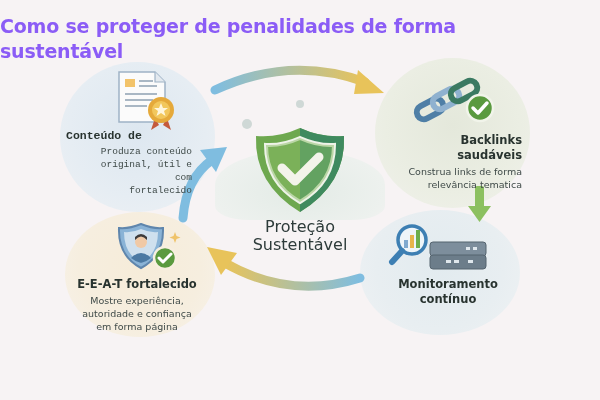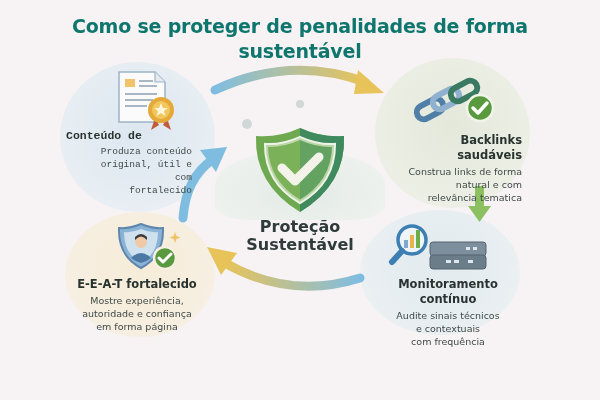--- a/index.html
+++ b/index.html
@@ -3,22 +3,22 @@
 <meta charset="utf-8">
 <style>
   html, body { margin:0; padding:0; }
   body {
     width:600px; height:400px; overflow:hidden; position:relative;
     background:#f7f3f4;
     font-family:"DejaVu Sans", "Liberation Sans", sans-serif;
     color:#2b3a3a;
   }
   .title {
-    position:absolute; left:0; top:14px; width:600px; text-align:center;
-    font-size:19px; font-weight:600; line-height:25px; color:#0f766e;
+    position:absolute; left:0; top:14px; width:600px; 
+    font-size:19px; font-weight:600; line-height:25px; color:#8b5cf6;
     letter-spacing:-0.2px;
   }
   .title span { display:block; }
   .blob { position:absolute; border-radius:50%; }
   .b1 { left:60px; top:62px; width:155px; height:150px; background:radial-gradient(circle at 50% 45%, #dde7f0 0%, #e6edf3 60%, #eef1f4 100%); }
   .b2 { left:375px; top:58px; width:155px; height:150px; background:radial-gradient(circle at 50% 45%, #e4e8db 0%, #ebeee3 60%, #f1f1ec 100%); }
   .b3 { left:65px; top:212px; width:150px; height:125px; background:radial-gradient(circle at 50% 45%, #f6ecd9 0%, #f6eedf 60%, #f7f2ea 100%); }
   .b4 { left:360px; top:210px; width:160px; height:125px; background:radial-gradient(circle at 50% 45%, #e2ebef 0%, #e8eef1 60%, #eff2f4 100%); }
   .bgcloud { position:absolute; left:215px; top:150px; width:170px; height:70px; border-radius:50% 50% 20% 20%;
     background:radial-gradient(ellipse at 50% 60%, #e3ebe6 0%, #edf1ee 70%, rgba(247,243,244,0) 100%); }
@@ -30,21 +30,21 @@
   .c1 .head { text-align:left; padding-left:4px; }
   .c1 .head span { display:block; }
   .c1 .head span.l2 { padding-left:26px; }
   .c1 .desc { text-align:right; padding-left:35px; }
   .c2 { left:392px; top:133px; width:130px;text-align:right; }
   .c3 { left:72px; top:277px; width:130px; }
   .c4 { left:373px; top:277px; width:150px; }
   .desc span { display:block; }
 
   .center-label { position:absolute; left:235px; top:218px; width:130px; text-align:center;
-    font-size:16px; font-weight:700; line-height:18px; color:#2e3b3a; }
+    font-size:16px; font-weight:400; line-height:18px; color:#2e3b3a; }
   .center-label span { display:block; }
 
   .icon { position:absolute; }
   svg { display:block; }
 </style>
 </head>
 <body>
 
 <div class="title">
   <span>Como se proteger de penalidades de forma</span>
@@ -145,21 +145,20 @@
       <rect x="38" y="12" width="28" height="14" rx="7" transform="rotate(-28 52 19)" stroke="#3b7a62" stroke-width="6"></rect>
     </g>
     <circle cx="68" cy="36" r="13" fill="#5a9a3f" stroke="#f1f4ea" stroke-width="2.5"></circle>
     <path d="M61 36 L66 41 L75 31" stroke="#fff" stroke-width="3.5" fill="none" stroke-linecap="round" stroke-linejoin="round"></path>
   </svg>
 </div>
 <div class="card c2">
   <div class="head">Backlinks saudáveis</div>
   <div class="desc">
     <span>Construa links de forma</span>
-    <span>natural e com</span>
     <span>relevância tematica</span>
   </div>
 </div>
 
 <div class="icon" style="left:115px;top:222px;">
   <svg width="66" height="50" viewBox="0 0 66 50">
     <path d="M26 2 Q38 7 48 6 Q49 34 26 46 Q3 34 4 6 Q14 7 26 2 Z" fill="#8ab3d6" stroke="#5f86ad" stroke-width="2"></path>
     <path d="M26 7 Q35 11 43 10 Q43 32 26 41 Q9 32 9 10 Q17 11 26 7 Z" fill="#cfe0ee"></path>
     <circle cx="26" cy="20" r="6" fill="#f0c9a6"></circle>
     <path d="M20 18 Q26 11 32 18 L32 15 Q26 9 20 15 Z" fill="#3d3a3a"></path>
@@ -189,18 +188,13 @@
     <rect x="80" y="38" width="5" height="3" fill="#dfe7ec"></rect>
     <circle cx="24" cy="18" r="14" fill="#eef5f9" stroke="#3d7fb3" stroke-width="3.5"></circle>
     <rect x="16" y="18" width="4" height="8" fill="#7fa9cf"></rect>
     <rect x="22" y="13" width="4" height="13" fill="#e7b54a"></rect>
     <rect x="28" y="8" width="4" height="18" fill="#6cae4a"></rect>
     <line x1="14" y1="29" x2="4" y2="40" stroke="#3d7fb3" stroke-width="6" stroke-linecap="round"></line>
   </svg>
 </div>
 <div class="card c4">
   <div class="head">Monitoramento contínuo</div>
-  <div class="desc">
-    <span>Audite sinais técnicos</span>
-    <span>e contextuais</span>
-    <span>com frequência</span>
-  </div>
 </div>
 
 </body></html>

